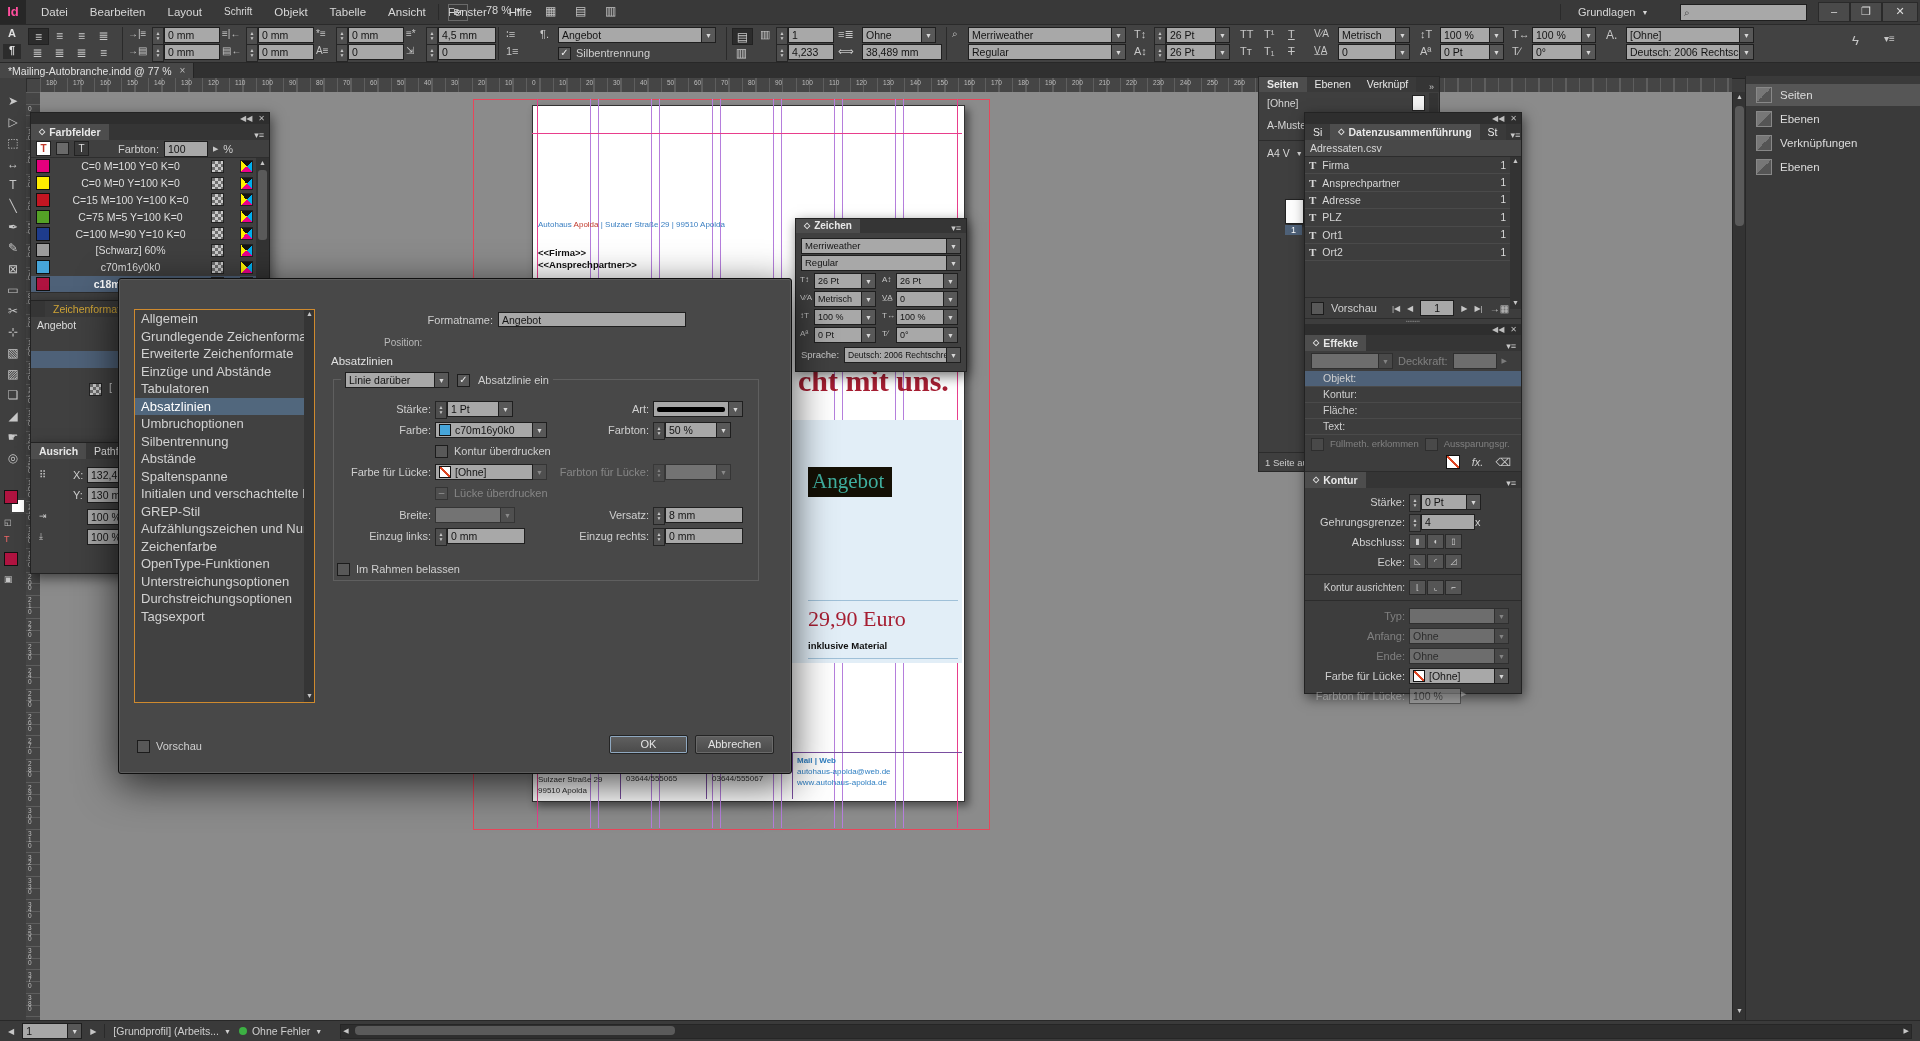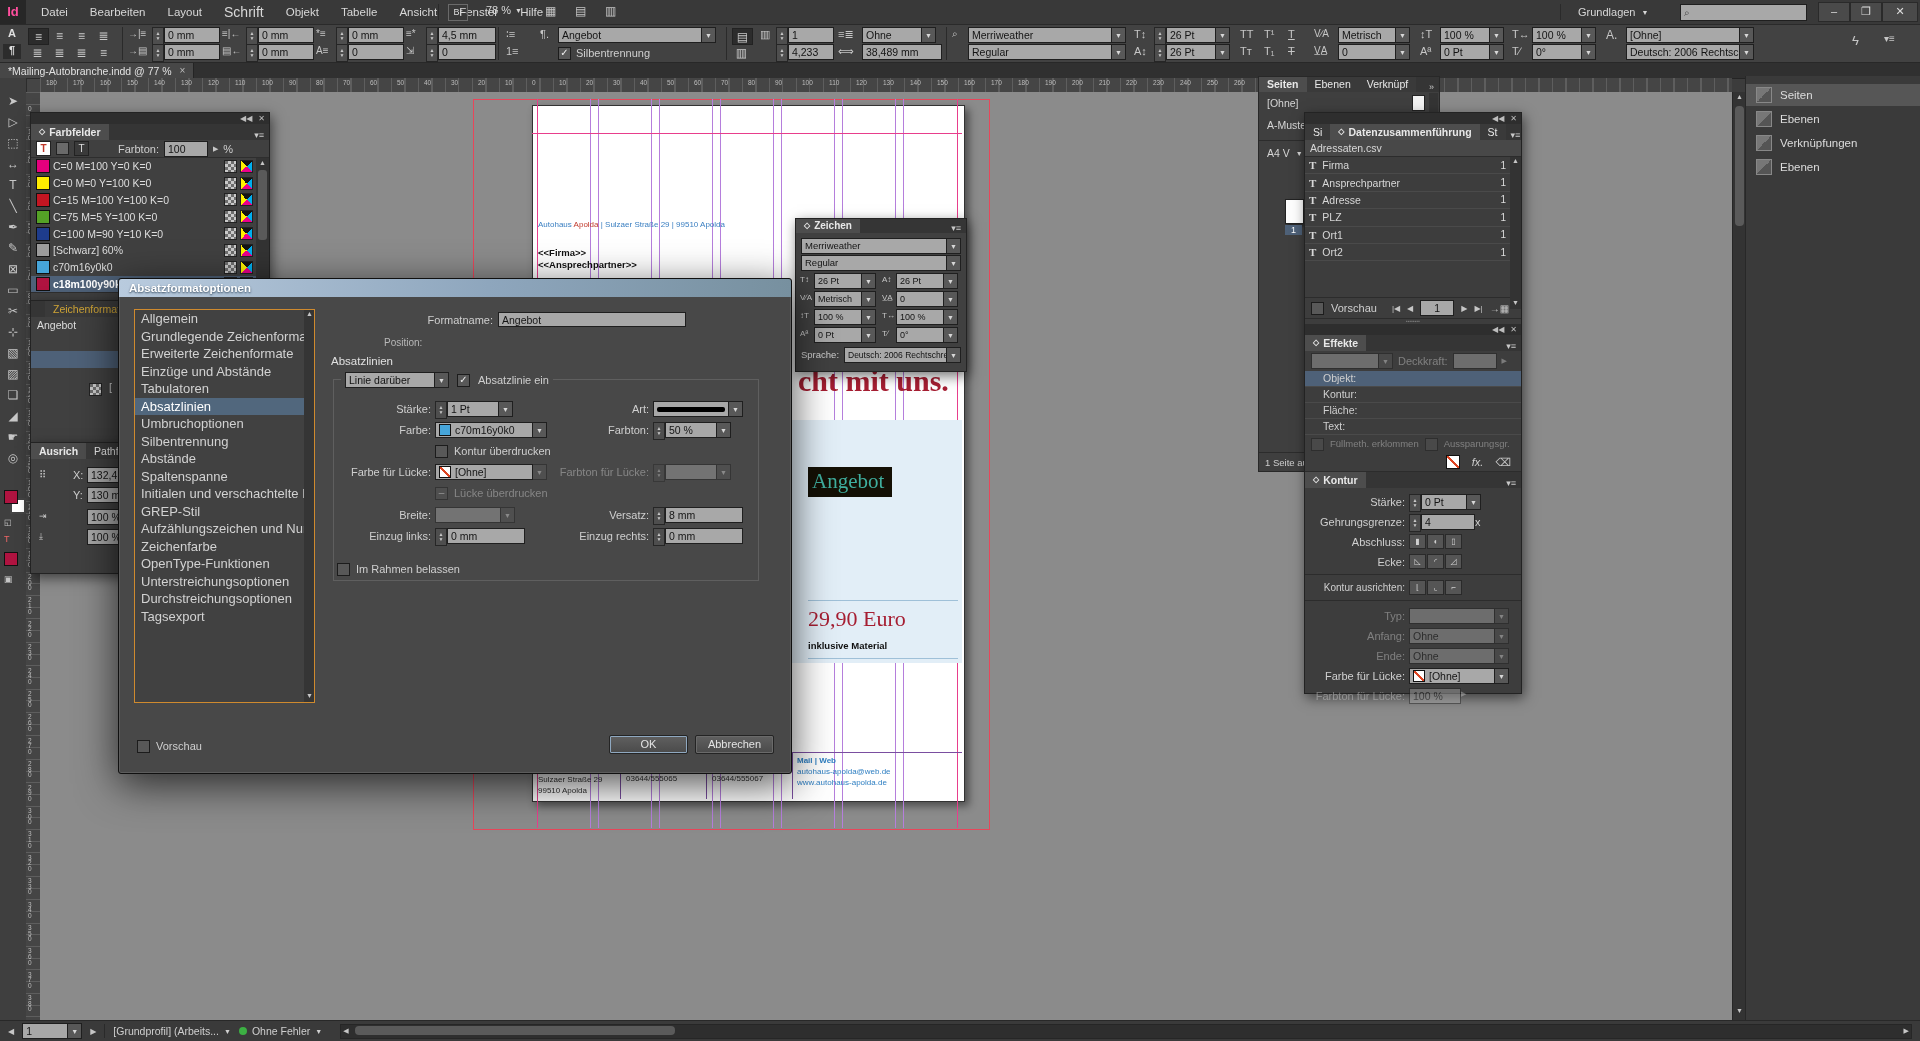--- a/index.html
+++ b/index.html
@@ -52,21 +52,21 @@
   
   #dialog{background:#484848;border:1px solid #101010;box-shadow:0 10px 40px rgba(0,0,0,.7),0 0 0 1px #5c5c5c inset;
           border-radius:3px;}
   #dlg-title{height:18px;border-radius:3px 3px 0 0;
      background:linear-gradient(90deg,#b9cbde 0%,#8ea6bd 55%,#77909f 100%);
      color:#fff;font-size:11.5px;font-weight:bold;line-height:18px;padding-left:10px;
      text-shadow:0 1px 2px rgba(20,40,60,.8);}
   .cat{height:17.5px;line-height:17.5px;padding-left:6px;color:#d2d2d2;font-size:13px;white-space:nowrap;overflow:hidden;}
   .cat.sel{background:#51677d;color:#fff;}
   .group{border:1px solid #5f5f5f;}
-  .swrow{display:flex;align-items:center;gap:3px;height:16.8px;padding:0 3px 0 5px;}
+  .swrow{display:flex;align-items:center;gap:16px;height:16.8px;padding:0 3px 0 5px;text-align:center;}
   .swrow .nm{flex:1;font-size:10.5px;color:#ddd;overflow:hidden;white-space:nowrap;}
   .swrow.sel{background:#4e6178;}
   .swrow.sel .nm{color:#fff;font-weight:bold;}
   .mrow{display:flex;align-items:center;height:16.4px;border-bottom:1px solid #4a4a4a;padding:0 4px;gap:6px;}
   .mrow .t{font-family:"Liberation Serif",serif;color:#d8d8d8;font-weight:bold;font-size:11px;}
   .mrow .nm{flex:1;font-size:10.5px;color:#d8d8d8;}
   .tool{width:24px;height:21px;display:flex;align-items:center;justify-content:center;color:#c8c8c8;font-size:12px;}
   .erow{height:15px;line-height:15px;padding-left:18px;font-size:10.5px;color:#cfcfcf;border-bottom:1px solid #4a4a4a;}
   .capico{width:15px;height:13px;background:#555;border:1px solid #2a2a2a;color:#cfcfcf;font-size:8px;
           display:inline-flex;align-items:center;justify-content:center;margin-right:2px;}
@@ -77,21 +77,21 @@
 
 <div id="app">
 
   <div class="p" style="left:0;top:0;width:1920px;height:24px;background:#393939;border-bottom:1px solid #2a2a2a;">
     <div class="p" style="left:0;top:0;width:26px;height:24px;background:#272727;color:#ff4f9e;font-weight:bold;font-size:13px;text-align:center;line-height:24px;">Id</div>
     <div class="p" style="left:30px;top:0;height:24px;display:flex;align-items:center;">
 
     <span class="menu-it" style="padding:0 11px;line-height:24px;color:#d8d8d8;font-size:11.5px;">Datei</span>
         <span class="menu-it" style="padding:0 11px;line-height:24px;color:#d8d8d8;font-size:11.5px;">Bearbeiten</span>
         <span class="menu-it" style="padding:0 11px;line-height:24px;color:#d8d8d8;font-size:11.5px;">Layout</span>
-        <span class="menu-it" style="padding:0 11px;line-height:24px;color:#d8d8d8;font-size:14px;">Schrift</span>
+        <span class="menu-it" style="padding:0 11px;line-height:24px;color:#d8d8d8;font-size:10px;">Schrift</span>
         <span class="menu-it" style="padding:0 11px;line-height:24px;color:#d8d8d8;font-size:11.5px;">Objekt</span>
         <span class="menu-it" style="padding:0 11px;line-height:24px;color:#d8d8d8;font-size:11.5px;">Tabelle</span>
         <span class="menu-it" style="padding:0 11px;line-height:24px;color:#d8d8d8;font-size:11.5px;">Ansicht</span>
         <span class="menu-it" style="padding:0 11px;line-height:24px;color:#d8d8d8;font-size:11.5px;">Fenster</span>
         <span class="menu-it" style="padding:0 11px;line-height:24px;color:#d8d8d8;font-size:11.5px;">Hilfe</span>
       </div>
     <div class="sep" style="left:438px;top:4px;height:16px;"></div>
     <div class="p" style="left:448px;top:4px;width:18px;height:15px;border:1px solid #6a6a6a;color:#dcdcdc;font-size:9px;text-align:center;line-height:15px;">Br</div>
     <div class="p" style="left:486px;top:4px;display:flex;gap:4px;align-items:center;color:#d8d8d8;">
       <span>78 %</span>
@@ -1033,21 +1033,20 @@
         </div>
 
         <div style="height:22px;display:flex;align-items:center;gap:8px;padding:0 10px;color:#dcdcdc;font-size:11.5px;">
           <span style="width:14px;height:14px;border:1px solid #888;background:linear-gradient(135deg,#777 0 50%,#555 0);"></span>
           <span>Ebenen</span>
         </div>
       </div>
   </div>
 
   <div class="p" id="dialog" style="left:118px;top:278px;width:672px;height:494px;z-index:10;">
-    <div id="dlg-title">Absatzformatoptionen</div>
 
     <div class="p" style="left:15px;top:30px;width:179px;height:392px;background:#414141;border:1px solid #cf8a2e;overflow:hidden;">
       <div style="margin-right:10px;">
 
           <div class="cat"><span>Allgemein</span></div>
 
           <div class="cat"><span>Grundlegende Zeichenformate</span></div>
 
           <div class="cat"><span>Erweiterte Zeichenformate</span></div>
 

